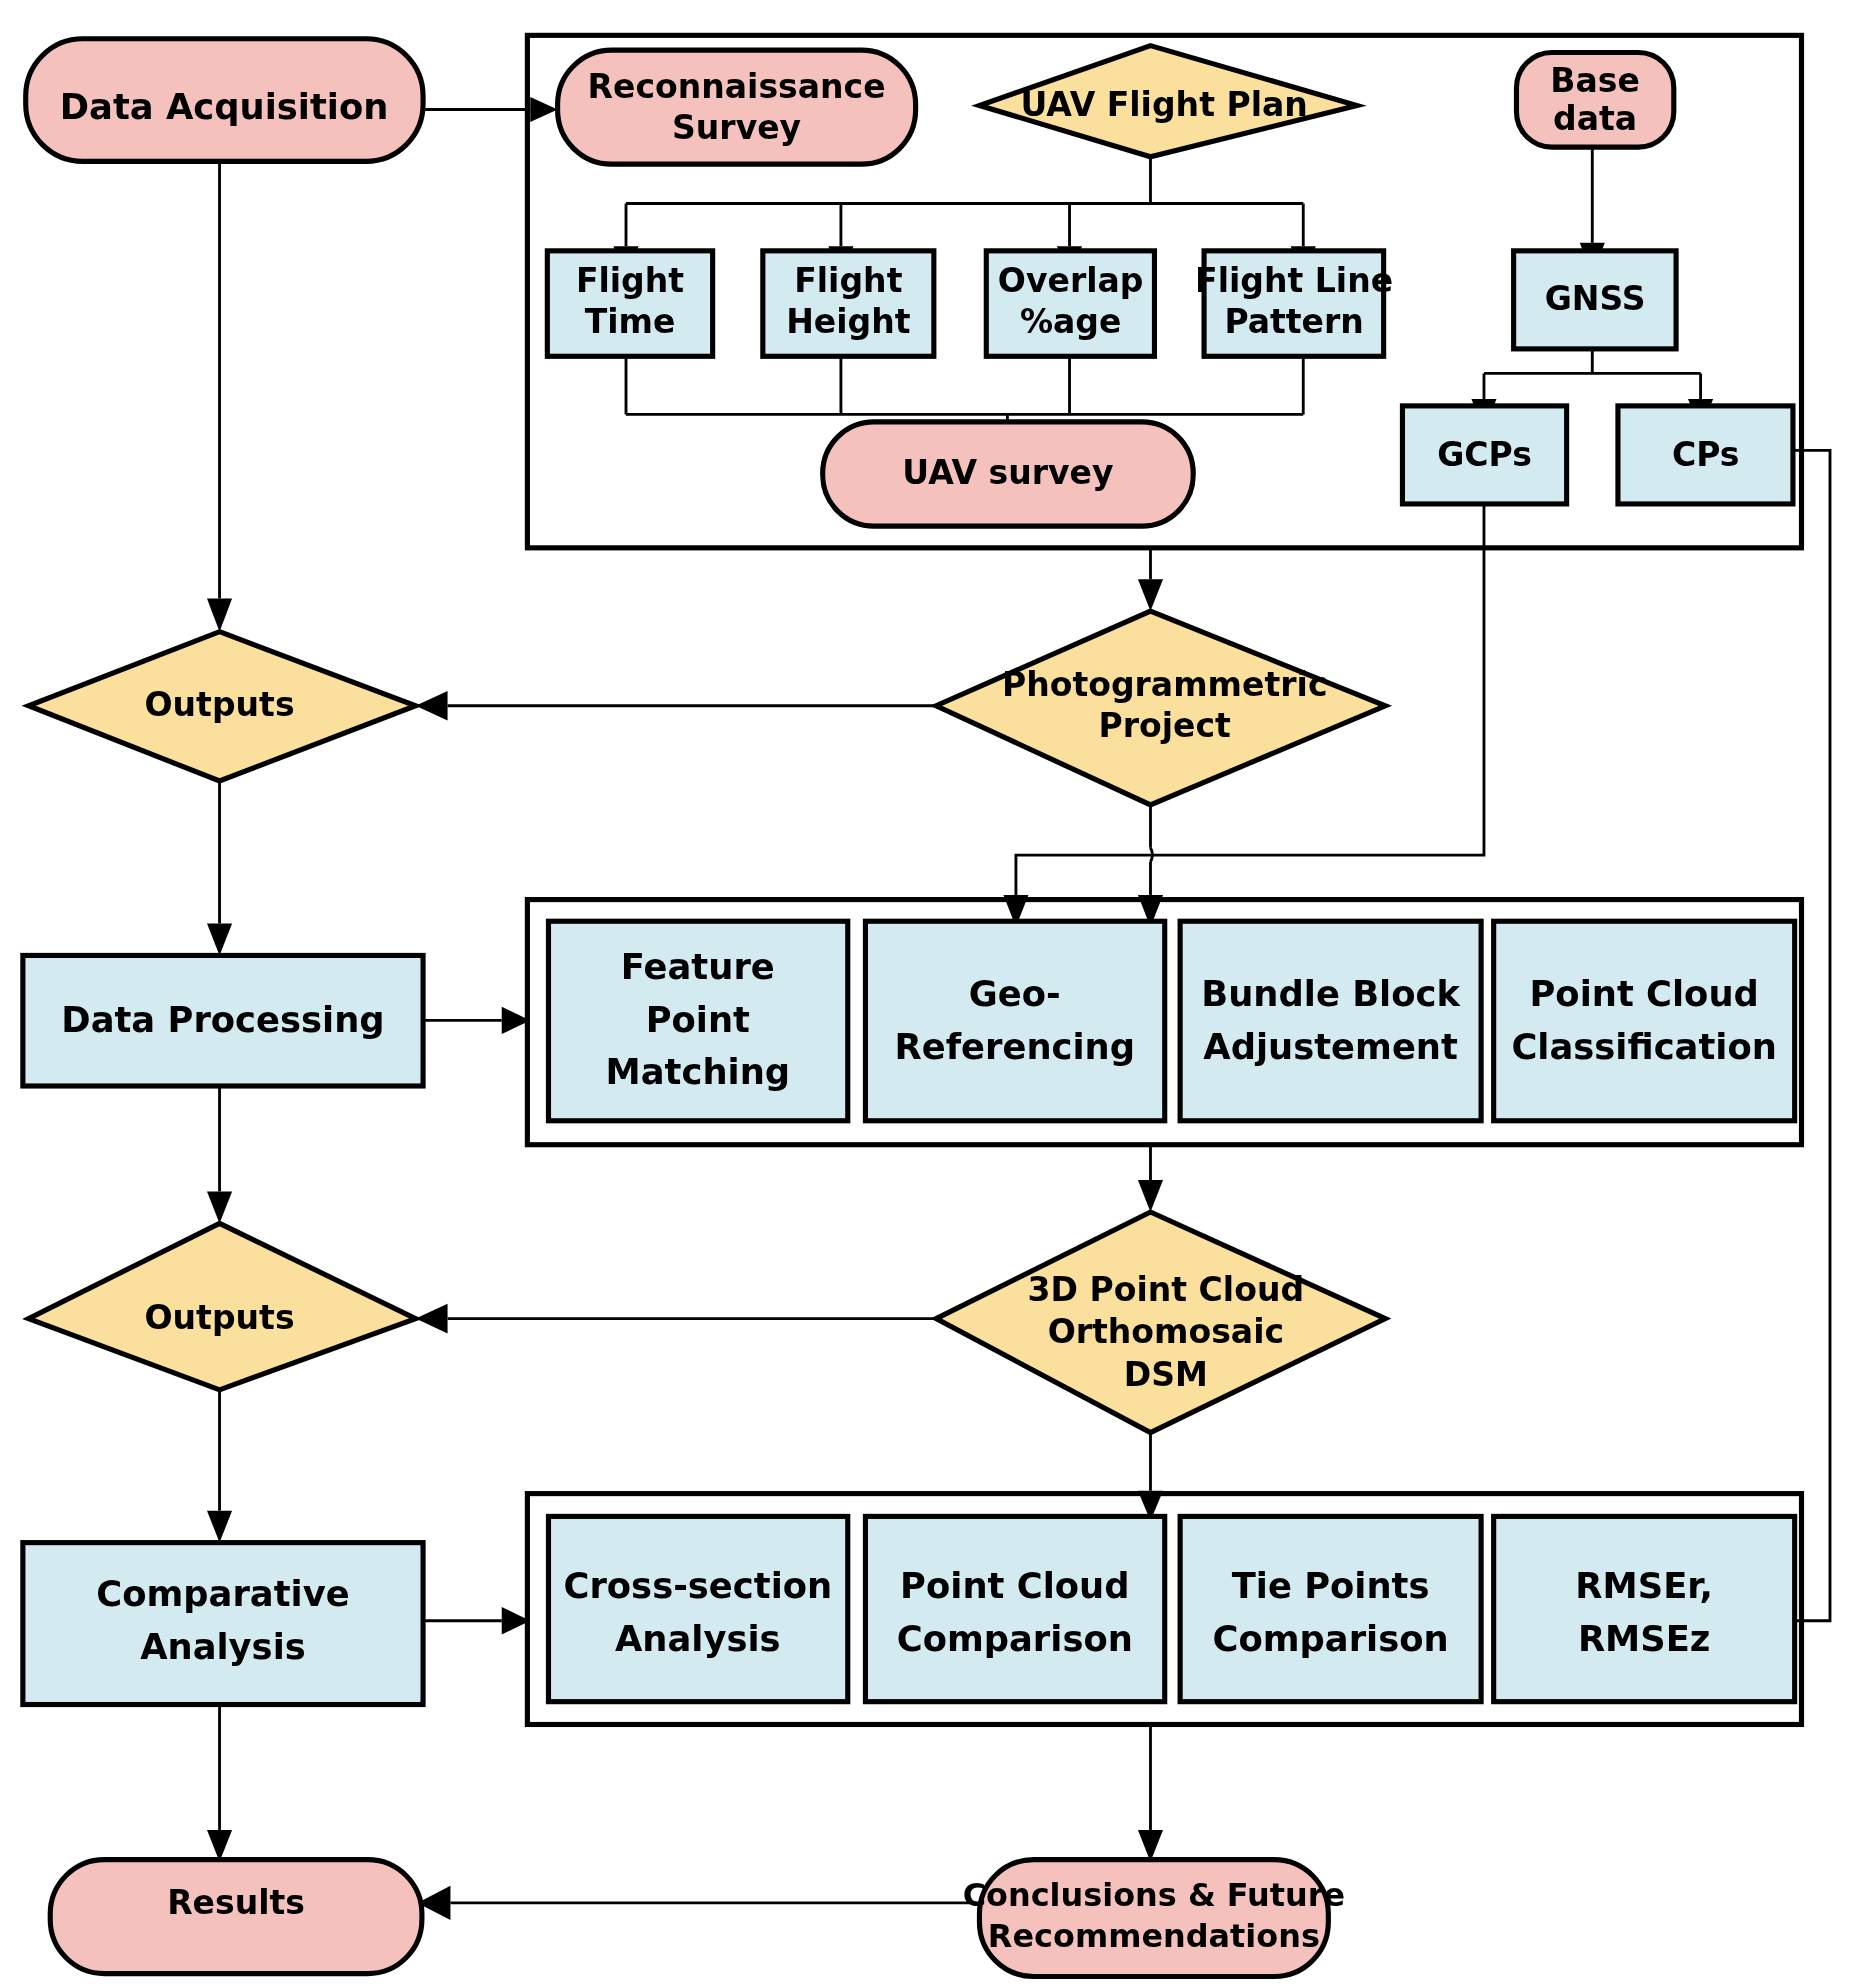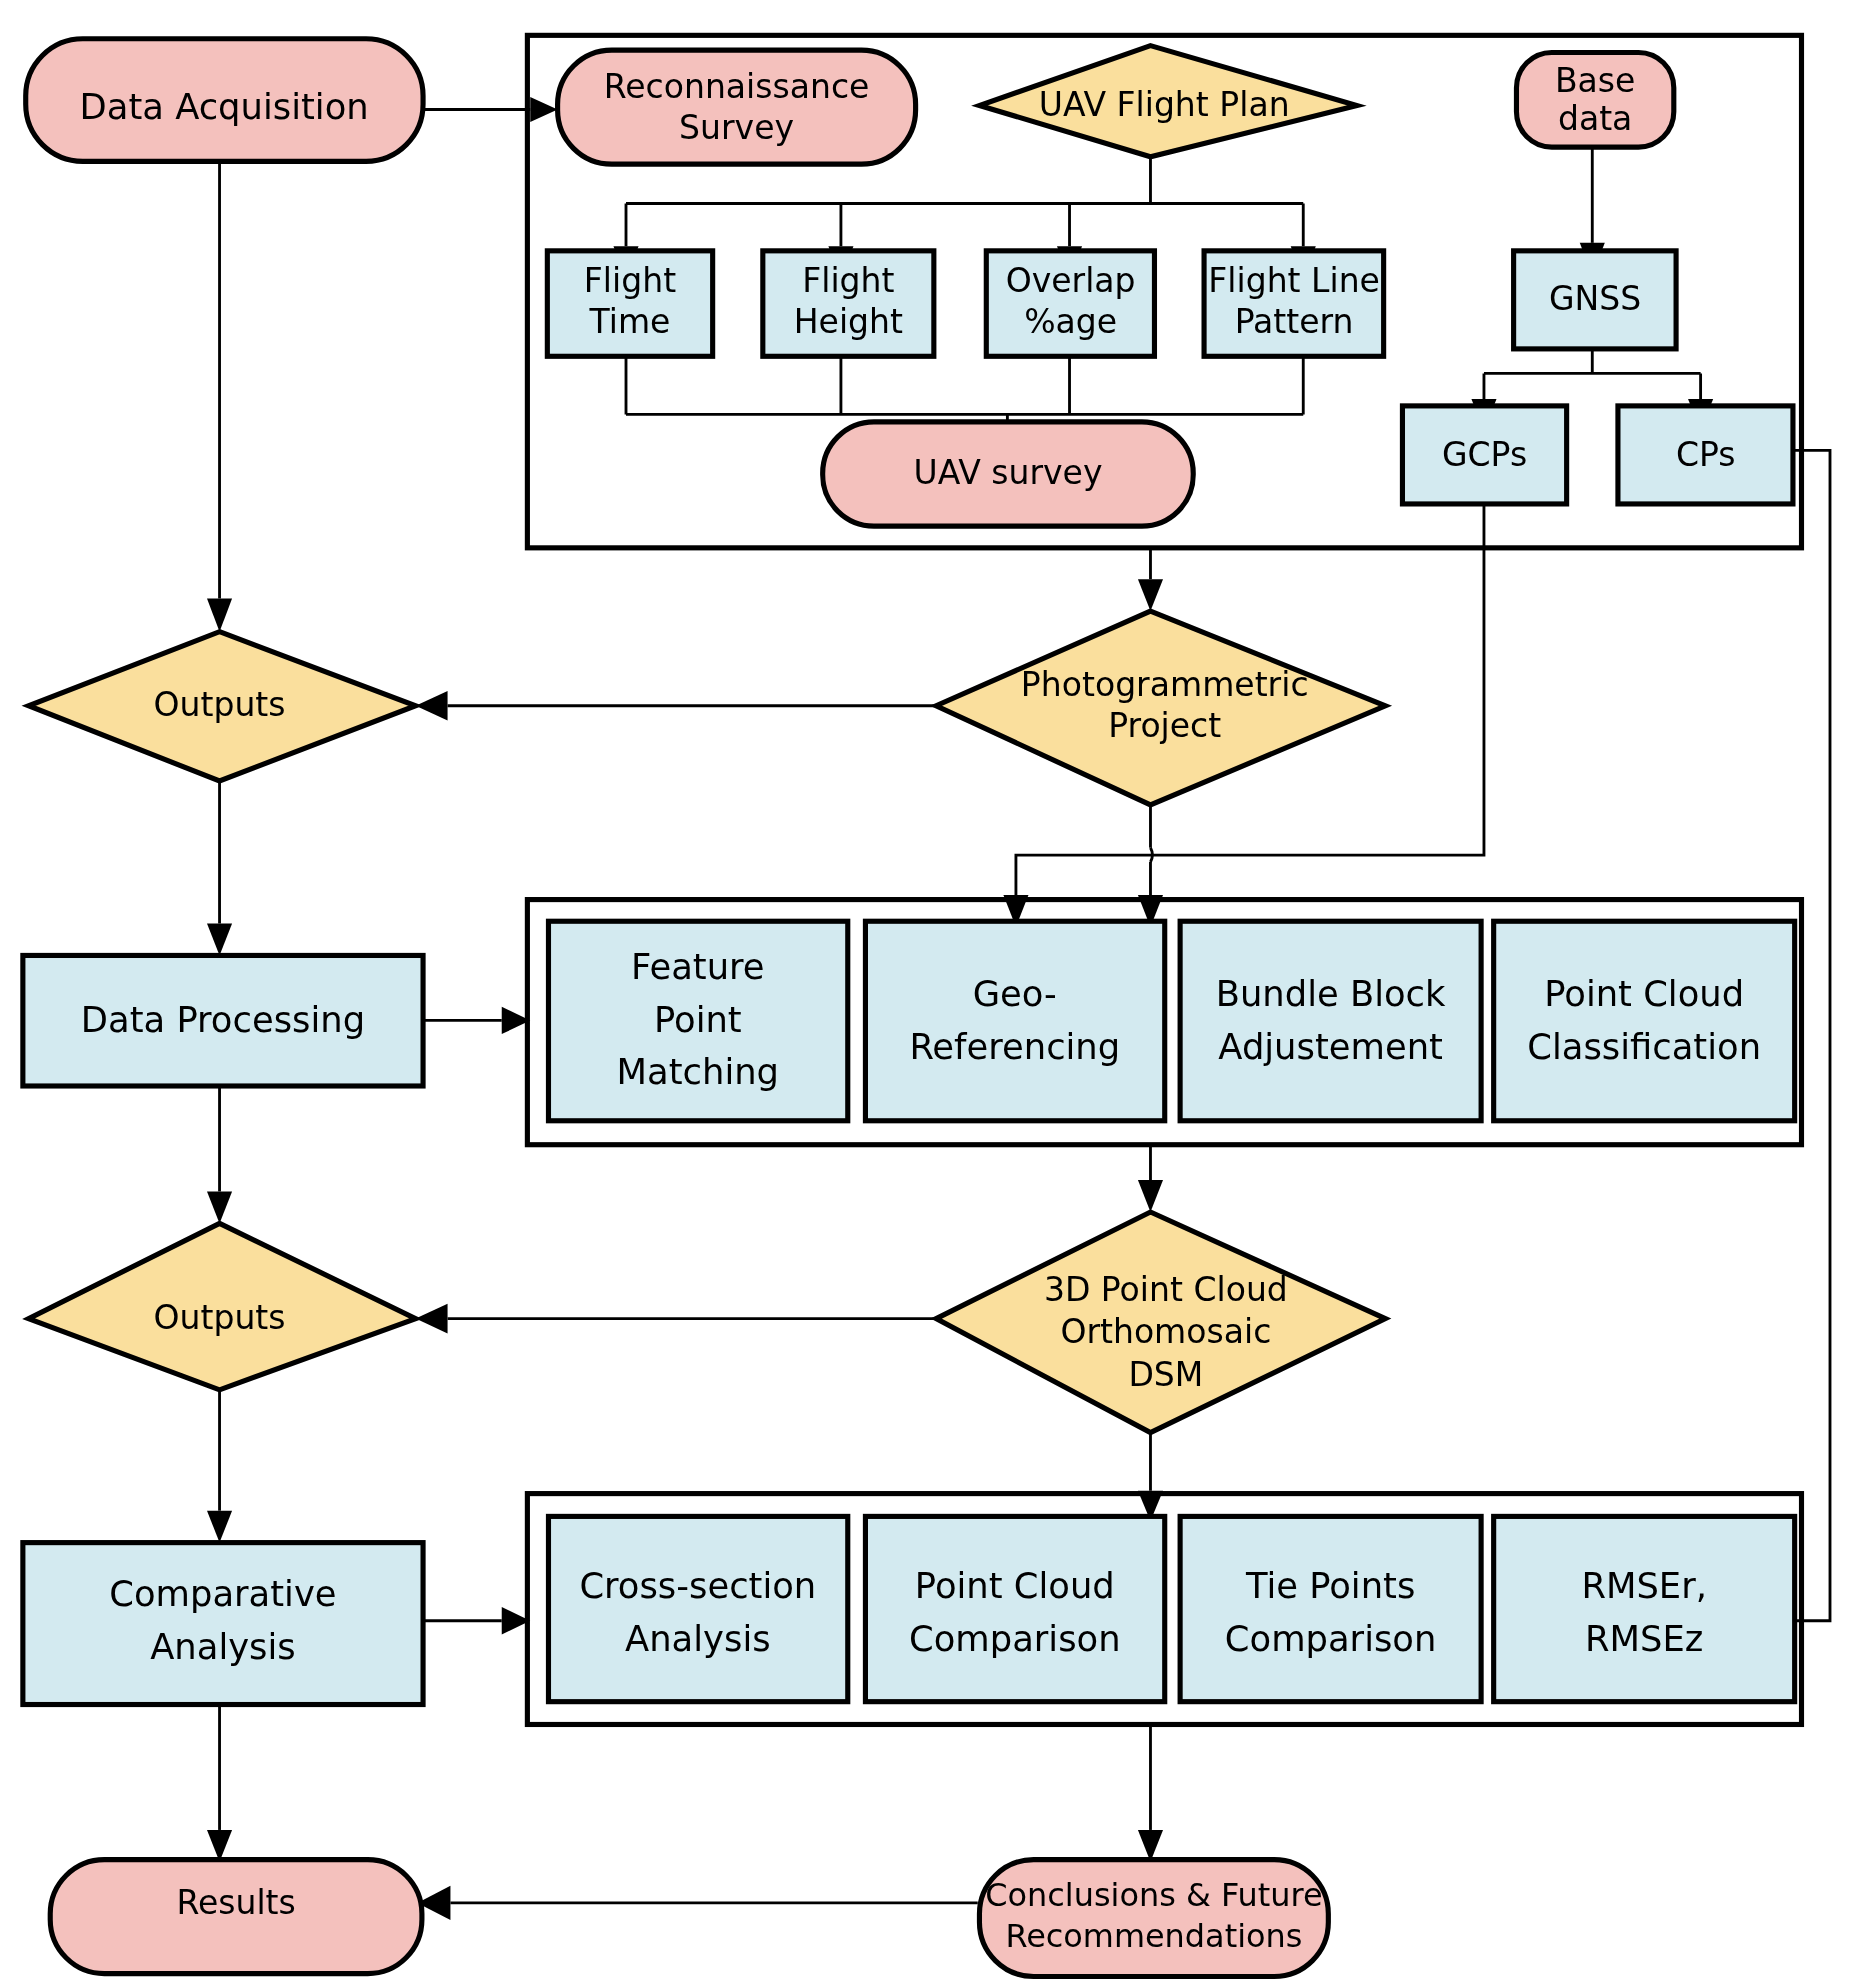--- a/index.html
+++ b/index.html
@@ -9,20 +9,21 @@
   }
   body {
     font-family: "DejaVu Sans", sans-serif;
   }
   #canvas-wrap {
     position: relative;
     width: 1858px;
     height: 1985px;
     background: #ffffff;
     overflow: hidden;
+    font-weight: bold;
   }
   svg#flowchart {
     display: block;
     width: 1858px;
     height: 1985px;
   }
   .node-label {
     font-family: "DejaVu Sans", sans-serif;
     fill: #000000;
     text-anchor: middle;

